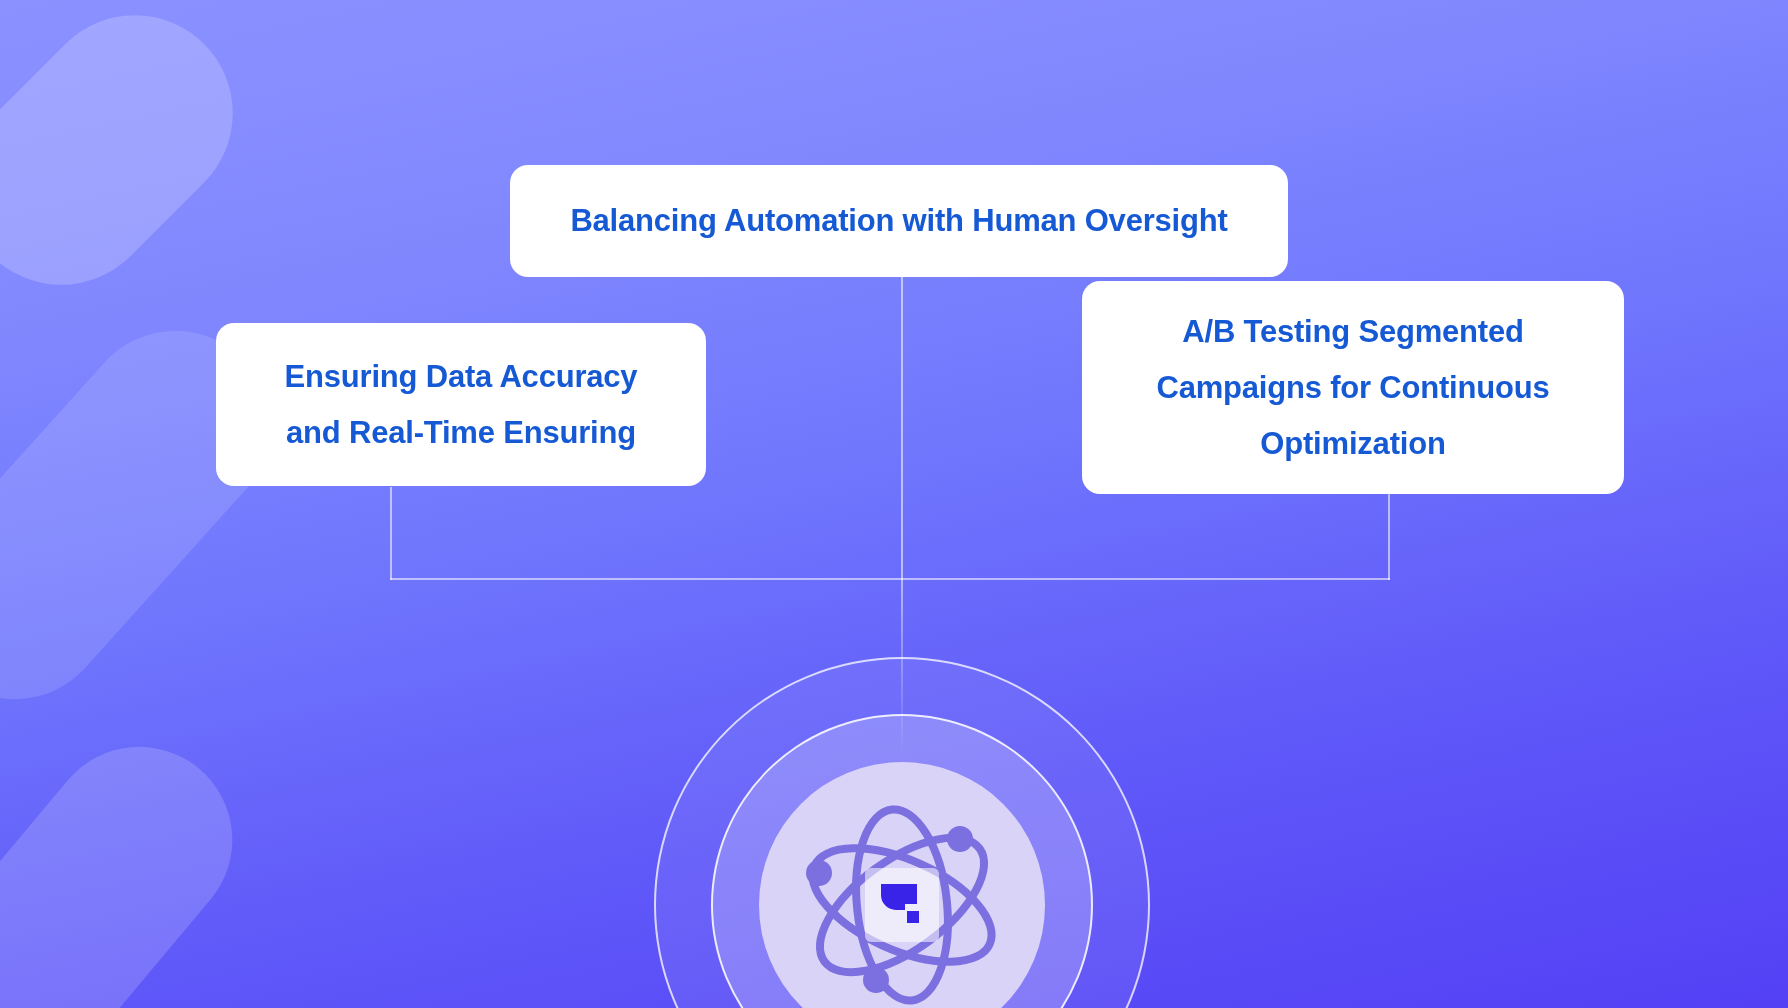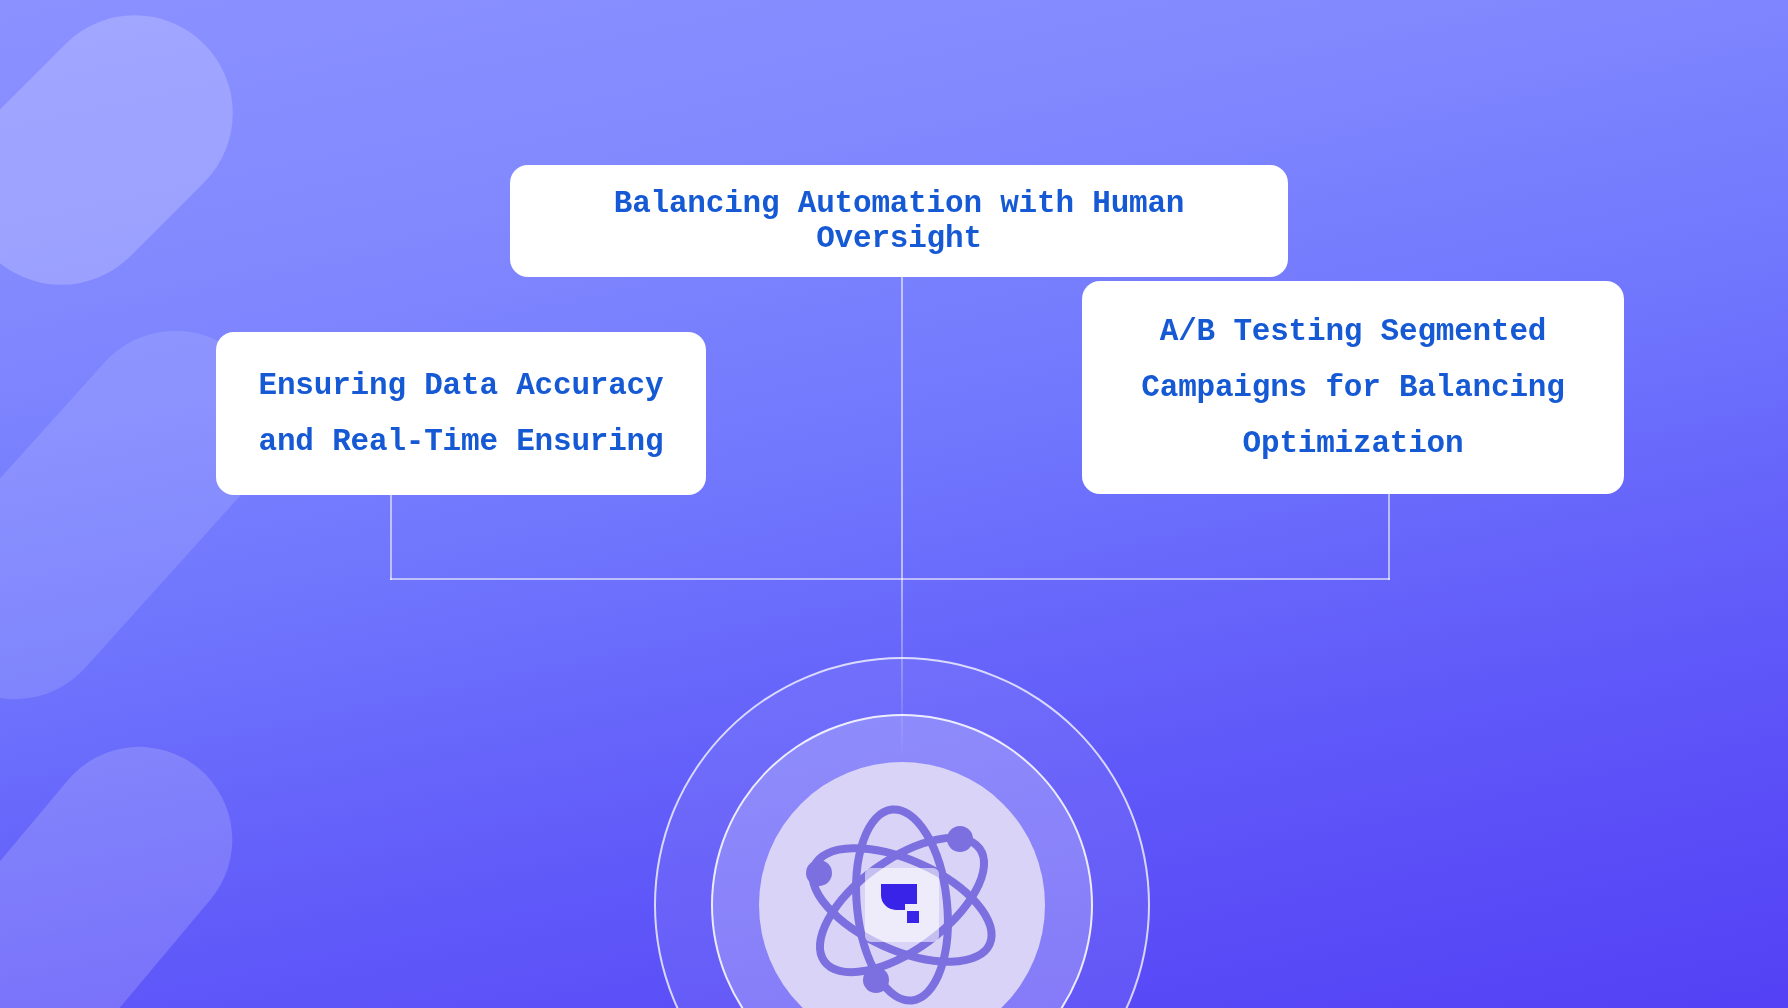--- a/index.html
+++ b/index.html
@@ -36,24 +36,24 @@
     background:linear-gradient(to bottom,rgba(255,255,255,.5),rgba(255,255,255,0));}
   .h-rail{left:390px;top:578px;width:1000px;height:2px;background:rgba(255,255,255,.55);}
   .v-left-stub{left:390px;top:487px;width:2px;height:93px;}
   .v-right-stub{left:1388px;top:494px;width:2px;height:86px;}
 
   
   .card{
     position:absolute;background:#ffffff;border-radius:18px;
     display:flex;align-items:center;justify-content:center;
     text-align:center;box-sizing:border-box;
-    color:#1659d4;font-weight:700;letter-spacing:-.2px;font-family:Liberation Mono, monospace;
+    color:#1659d4;font-weight:700;letter-spacing:-.2px;
   }
   #card-top{left:510px;top:165px;width:778px;height:112px;font-size:31px;padding:0 26px;}
-  #card-left{left:216px;top:332px;width:490px;height:163px;font-size:31px;
+  #card-left{left:216px;top:323px;width:490px;height:163px;font-size:31px;
     padding:0 26px;line-height:56px;}
   #card-right{left:1082px;top:281px;width:542px;height:213px;font-size:31px;
     padding:0 34px;line-height:56px;}
 
   
   #hub{position:absolute;left:902px;top:905px;transform:translate(-50%,-50%);
     width:520px;height:520px;}
   .ring{position:absolute;border-radius:50%;left:50%;top:50%;
     transform:translate(-50%,-50%);box-sizing:border-box;}
   .ring-outer{width:496px;height:496px;border:2px solid rgba(255,255,255,.75);
@@ -99,21 +99,21 @@
   <div class="card" id="card-left">
     <span>
       <span> Ensuring Data Accuracy</span><br>
       <span>and Real-Time Ensuring</span>
     </span>
   </div>
 
   <div class="card" id="card-right">
     <span>
       <span>A/B Testing Segmented</span><br>
-      <span>Campaigns for Balancing</span><br>
+      <span>Campaigns for Continuous</span><br>
       <span>Optimization</span>
     </span>
   </div>
 
   <div id="hub">
     <div class="ring ring-outer"></div>
     <div class="ring ring-mid"></div>
     <div class="ring ring-inner"></div>
 
     <svg id="atom" viewBox="0 0 210 210">

